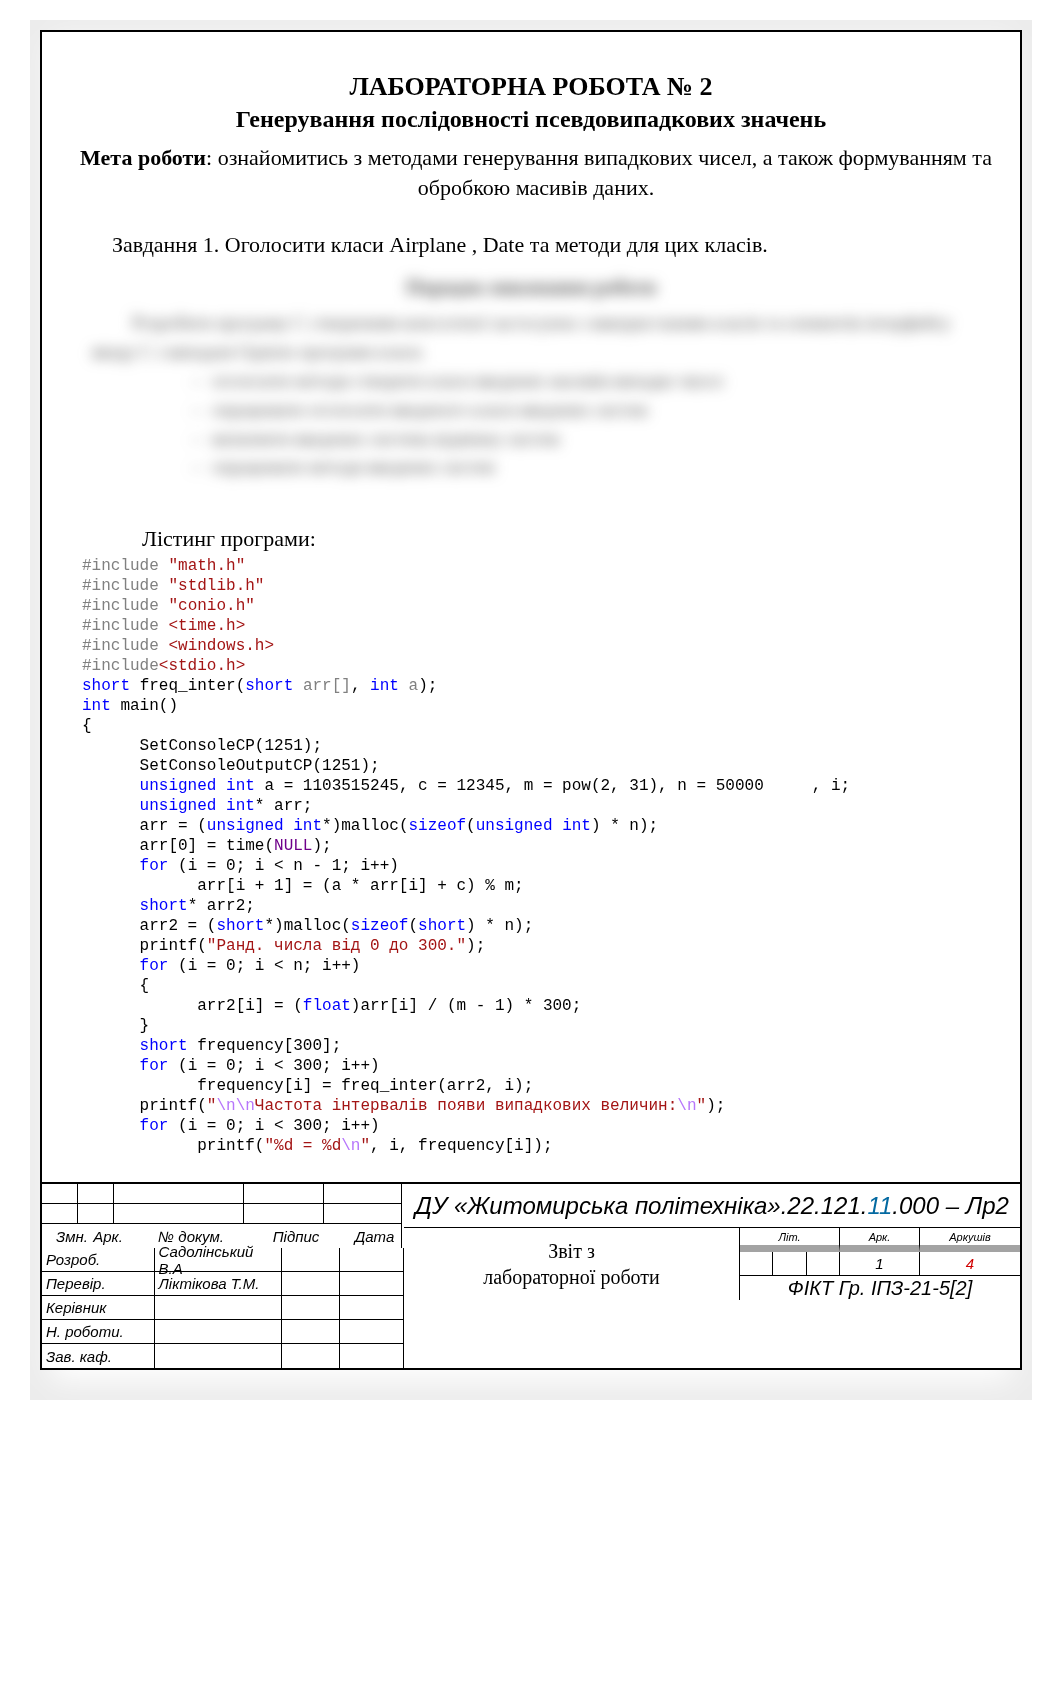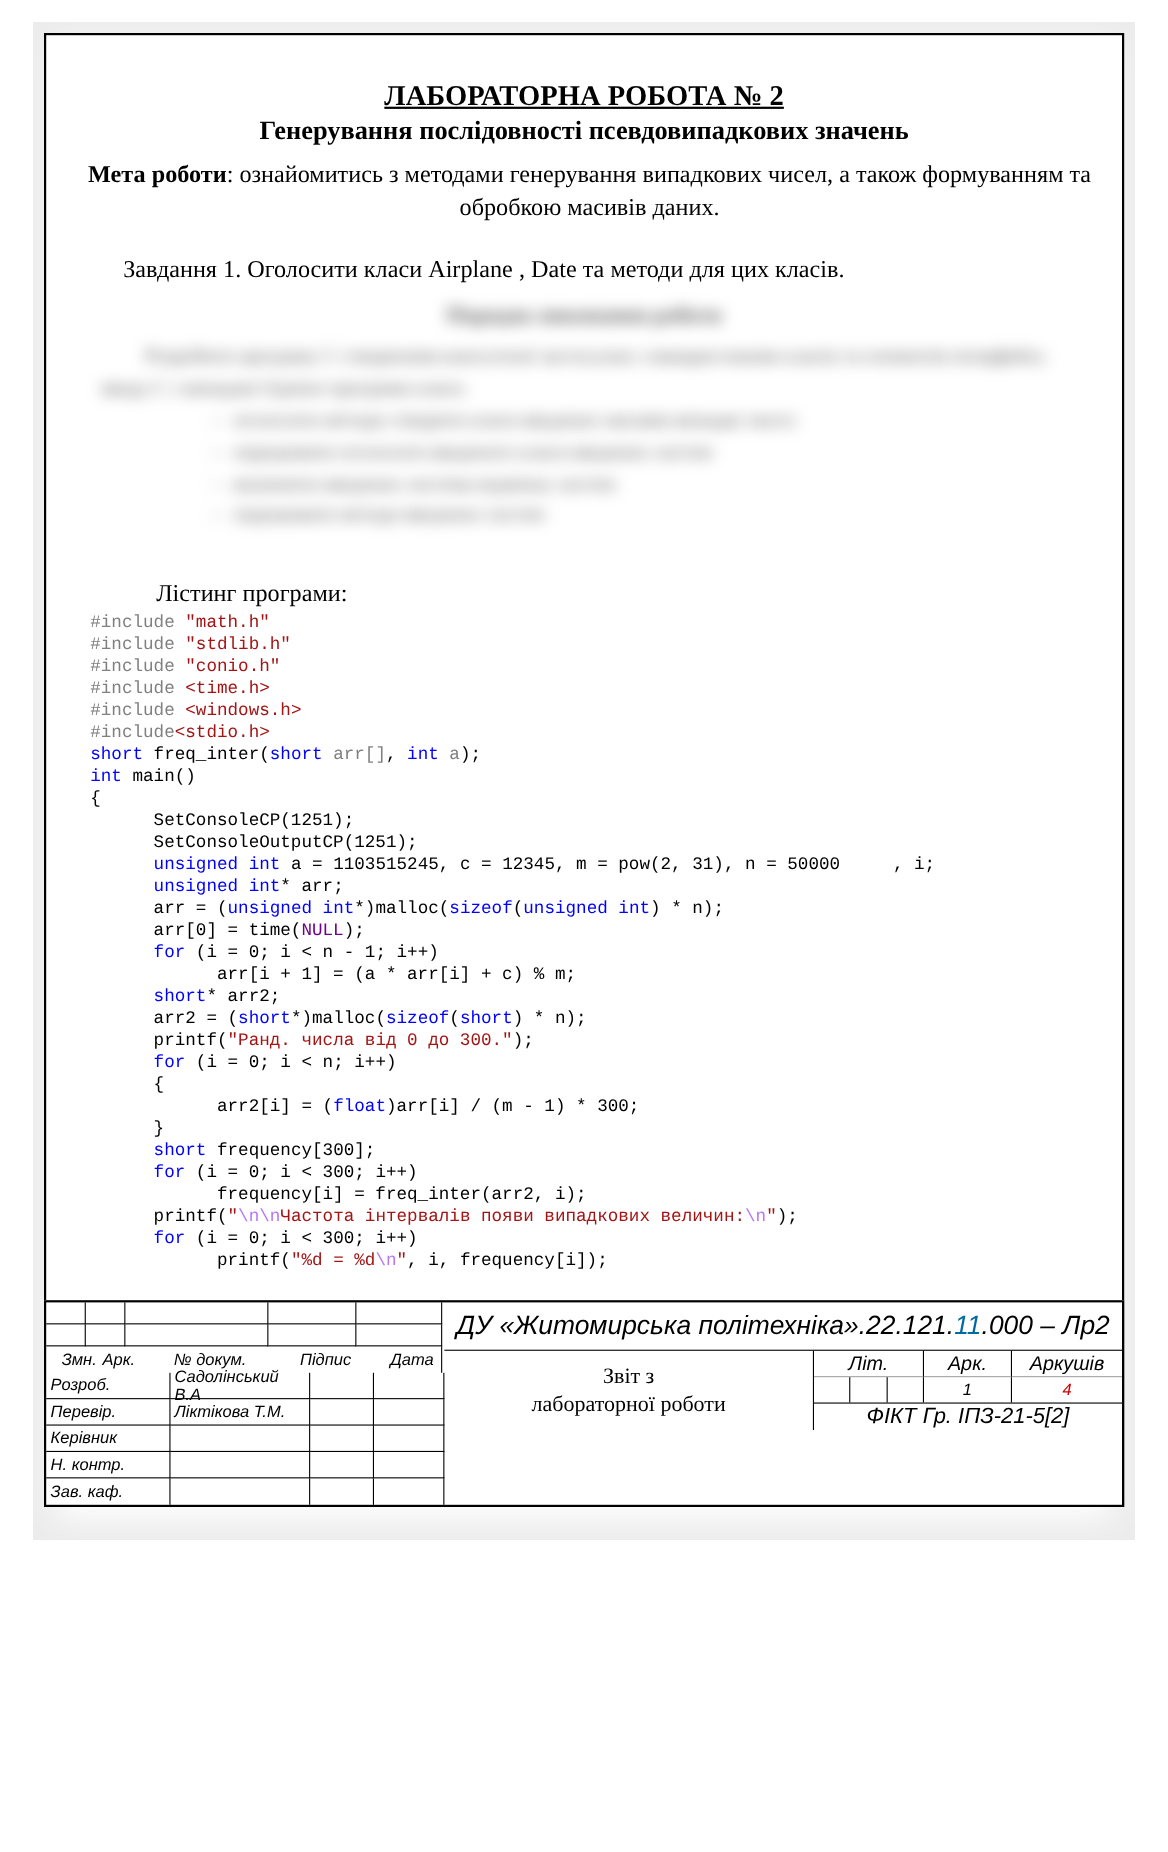--- a/index.html
+++ b/index.html
@@ -30,21 +30,20 @@
     box-shadow: 0 0 30px 20px rgba(0,0,0,0.08) inset;
     pointer-events: none;
     z-index: 0;
   }
   .content { position: relative; z-index: 1; }
   h1.title {
     text-align: center;
     font-size: 26px;
     font-weight: 700;
     margin: 10px 0 4px 0;
-    text-decoration: underline;
   }
   h2.subtitle {
     text-align: center;
     font-size: 24px;
     font-weight: 700;
     margin-bottom: 10px;
   }
   .objective {
     text-align: center;
     font-size: 22px;
@@ -124,21 +123,21 @@
     display: flex;
     align-items: center;
     justify-content: center;
     font-size: 24px;
     font-style: italic;
     padding: 0 6px;
     white-space: nowrap;
   }
   .doccode .red { color: #0369a1; }
   .info-row { display:flex; height:24px; }
-  .info-row .ic { border-right:1px solid #000; border-bottom:1px solid #a3a3a3; display:flex; align-items:center; justify-content:center; font-size:18px; }
+  .info-row .ic { border-right:1px solid #000; border-bottom:7px solid #a3a3a3; display:flex; align-items:center; justify-content:center; font-size:11px; }
   .ic.lit{width:100px;} .ic.ark{width:80px;} .ic.arksh{width:100px; border-right:none;}
   .info-vals { display:flex; height:24px; border-bottom:1px solid #000; }
   .info-vals .iv{display:flex;align-items:center;justify-content:center;font-size:15px;}
   .iv.lit{width:100px;border-right:1px solid #000; display:flex;}
   .iv.lit .sub{flex:1;border-right:1px solid #000;height:100%;}
   .iv.lit .sub:last-child{border-right:none;}
   .iv.ark{width:80px;border-right:1px solid #000;}
   .iv.arksh{width:100px;color:#d00000;}
   .report-title {
     flex: 1;
@@ -268,21 +267,21 @@
                 <div class="rc3"></div>
                 <div class="rc4"></div>
               </div>
             <div class="rr">
                 <div class="rc1">Керівник</div>
                 <div class="rc2"></div>
                 <div class="rc3"></div>
                 <div class="rc4"></div>
               </div>
             <div class="rr">
-                <div class="rc1">Н. контр.</div>
+                <div class="rc1">Н. роботи.</div>
                 <div class="rc2"></div>
                 <div class="rc3"></div>
                 <div class="rc4"></div>
               </div>
             <div class="rr">
                 <div class="rc1" style="border-bottom:none;">Зав. каф.</div>
                 <div class="rc2" style="border-bottom:none;"></div>
                 <div class="rc3" style="border-bottom:none;"></div>
                 <div class="rc4" style="border-bottom:none;"></div>
               </div>

